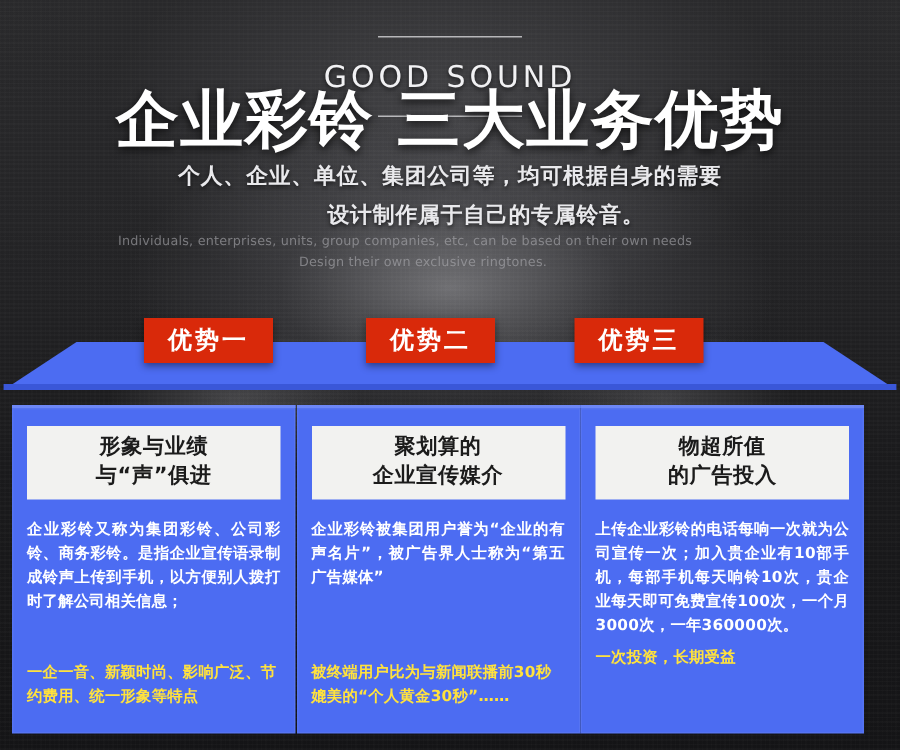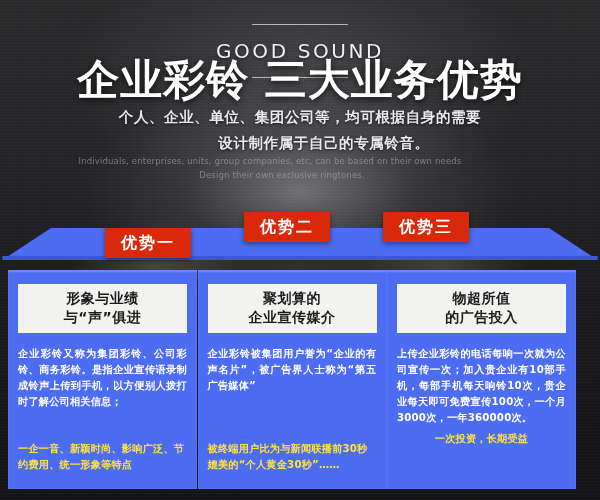--- a/index.html
+++ b/index.html
@@ -85,21 +85,21 @@
   
   .badge{
     position:absolute; top:212px; z-index:6;
     background:#d9290a;
     color:#ffffff; font-size:16px; font-weight:700; letter-spacing:2px;
     padding:5px 0 6px 0; text-align:center;
     width:86px; height:30px; line-height:20px;
     box-shadow:0 2px 5px rgba(0,0,0,0.45);
     white-space:nowrap;
   }
-  .badge.b1{ left:105px;margin-top:16px; }
+  .badge.b1{ left:96px; }
   .badge.b2{ left:244px; }
   .badge.b3{ left:383px; }
 
   
   .cols{
     position:absolute; left:0; top:266px; width:584px; height:220px; z-index:3;
     display:flex; justify-content:space-between; padding:4px 8px;
   }
   .col{
     width:189px; height:219px;
@@ -122,21 +122,21 @@
     color:#ffffff; font-size:10.2px; line-height:16px;
     font-weight:700; letter-spacing:0.2px;
     text-align:justify;
   }
   .col-accent{
     position:absolute; left:10px; right:10px; bottom:16px;
     color:#ffe23d; font-size:10.2px; line-height:16px;
     font-weight:700; letter-spacing:0.2px;
     text-align:left;
   }
-  .col.c3 .col-accent{ bottom:42px;text-align:center; }
+  .col.c3 .col-accent{ bottom:42px; }
 </style>
 </head>
 <body>
 
 <div id="poster">
 
   <div class="eyebrow-row">
     <span class="eyebrow-rule"></span>
     <span class="eyebrow-text">GOOD SOUND</span>
     <span class="eyebrow-rule"></span>

